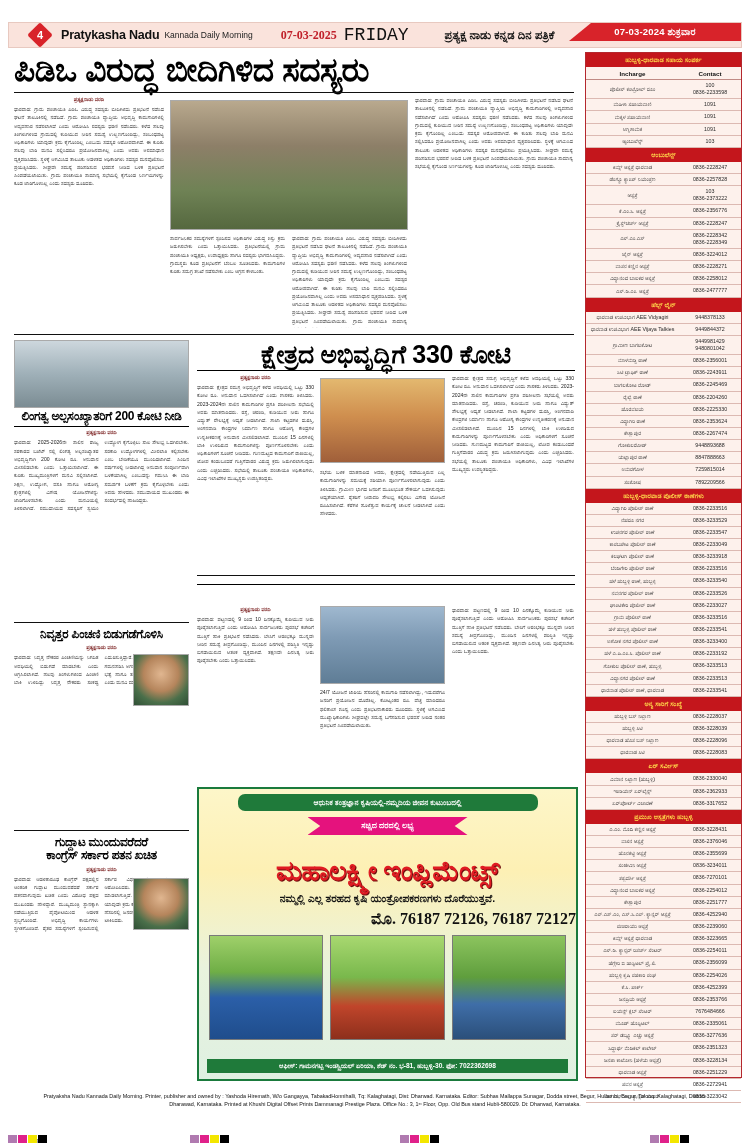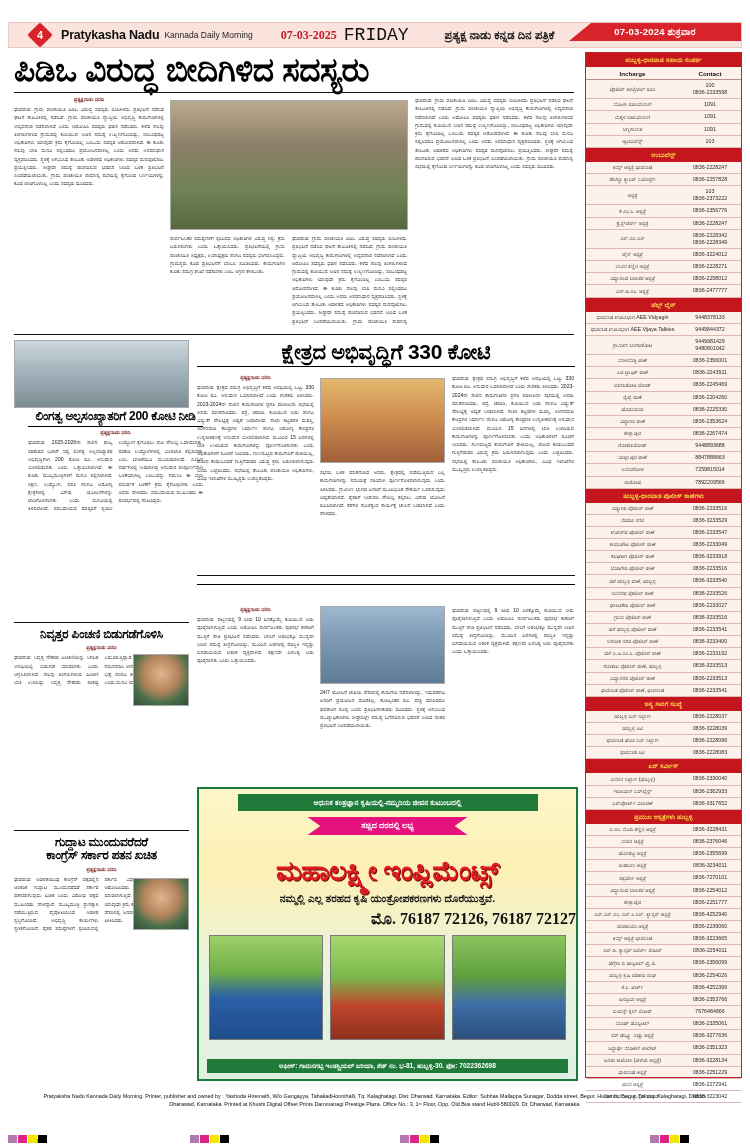--- a/index.html
+++ b/index.html
@@ -67,21 +67,21 @@
 
   
   .ad{
     position:absolute; left:197px; top:787px; width:381px; height:294px;
     border:2px solid #1a7a3c; background:linear-gradient(180deg,#fdf6c9 0%,#fdf0b4 28%,#e9f3dd 62%,#dff0e2 100%);
     overflow:hidden;
   }
   .ad-band{
     margin:5px auto 0; width:300px; background:#1f7a3a; color:#fff;
     font-size:7.3px; font-weight:bold; text-align:center; padding:4px 2px;
-    border-radius:0;
+    border-radius:7px;
   }
   .ad-ribbon{
     margin:6px auto 0; width:160px; background:#e5127d; color:#fff;
     font-size:8px; font-weight:bold; text-align:center; padding:4px 0;
     clip-path: polygon(0 0, 100% 0, 92% 50%, 100% 100%, 0 100%, 8% 50%);
   }
   .ad-title{
     margin-top:21px; text-align:center; font-size:27px; font-weight:bold;
     color:#e01b22; letter-spacing:-.5px;
     text-shadow: 1px 1px 0 #6d0d0d;
@@ -166,21 +166,21 @@
   <div class="col" style="left:292px; top:234px; width:115px;">
     <div class="body-text" style="height:94px; overflow:hidden;">ಧಾರವಾಡ: ಗ್ರಾಮ ಪಂಚಾಯತಿ ಪಿಡಿಒ ವಿರುದ್ಧ ಸದಸ್ಯರು ಬೀದಿಗಿಳಿದು ಪ್ರತಿಭಟನೆ ನಡೆಸಿದ ಘಟನೆ ತಾಲೂಕಿನಲ್ಲಿ ನಡೆದಿದೆ. ಗ್ರಾಮ ಪಂಚಾಯತಿ ವ್ಯಾಪ್ತಿಯ ಅಭಿವೃದ್ಧಿ ಕಾಮಗಾರಿಗಳಲ್ಲಿ ಅವ್ಯವಹಾರ ನಡೆಸಲಾಗಿದೆ ಎಂದು ಆರೋಪಿಸಿ ಸದಸ್ಯರು ಧರಣಿ ನಡೆಸಿದರು. ಕಳೆದ ಹಲವು ತಿಂಗಳುಗಳಿಂದ ಗ್ರಾಮದಲ್ಲಿ ಕುಡಿಯುವ ನೀರಿನ ಸಮಸ್ಯೆ ಉಲ್ಬಣಗೊಂಡಿದ್ದು, ಸಂಬಂಧಪಟ್ಟ ಅಧಿಕಾರಿಗಳು ಯಾವುದೇ ಕ್ರಮ ಕೈಗೊಂಡಿಲ್ಲ ಎಂಬುದು ಸದಸ್ಯರ ಆರೋಪವಾಗಿದೆ. ಈ ಕುರಿತು ಹಲವು ಬಾರಿ ಮನವಿ ಸಲ್ಲಿಸಿದರೂ ಪ್ರಯೋಜನವಾಗಿಲ್ಲ ಎಂದು ಅವರು ಅಸಮಾಧಾನ ವ್ಯಕ್ತಪಡಿಸಿದರು. ಸ್ಥಳಕ್ಕೆ ಆಗಮಿಸಿದ ತಾಲೂಕು ಆಡಳಿತದ ಅಧಿಕಾರಿಗಳು ಸದಸ್ಯರ ಮನವೊಲಿಸಲು ಪ್ರಯತ್ನಿಸಿದರು. ಶೀಘ್ರವೇ ಸಮಸ್ಯೆ ಪರಿಹರಿಸುವ ಭರವಸೆ ನೀಡಿದ ಬಳಿಕ ಪ್ರತಿಭಟನೆ ಹಿಂಪಡೆಯಲಾಯಿತು. ಗ್ರಾಮ ಪಂಚಾಯತಿ ಸಾಮಾನ್ಯ ಸಭೆಯಲ್ಲಿ ಕೈಗೊಂಡ ನಿರ್ಣಯಗಳನ್ನು ಕೂಡ ಜಾರಿಗೊಳಿಸಿಲ್ಲ ಎಂದು ಸದಸ್ಯರು ದೂರಿದರು.</div>
   </div>
   <div class="col" style="left:415px; top:96px; width:158px;">
     <div class="body-text" style="height:232px; overflow:hidden;">ಧಾರವಾಡ: ಗ್ರಾಮ ಪಂಚಾಯತಿ ಪಿಡಿಒ ವಿರುದ್ಧ ಸದಸ್ಯರು ಬೀದಿಗಿಳಿದು ಪ್ರತಿಭಟನೆ ನಡೆಸಿದ ಘಟನೆ ತಾಲೂಕಿನಲ್ಲಿ ನಡೆದಿದೆ. ಗ್ರಾಮ ಪಂಚಾಯತಿ ವ್ಯಾಪ್ತಿಯ ಅಭಿವೃದ್ಧಿ ಕಾಮಗಾರಿಗಳಲ್ಲಿ ಅವ್ಯವಹಾರ ನಡೆಸಲಾಗಿದೆ ಎಂದು ಆರೋಪಿಸಿ ಸದಸ್ಯರು ಧರಣಿ ನಡೆಸಿದರು. ಕಳೆದ ಹಲವು ತಿಂಗಳುಗಳಿಂದ ಗ್ರಾಮದಲ್ಲಿ ಕುಡಿಯುವ ನೀರಿನ ಸಮಸ್ಯೆ ಉಲ್ಬಣಗೊಂಡಿದ್ದು, ಸಂಬಂಧಪಟ್ಟ ಅಧಿಕಾರಿಗಳು ಯಾವುದೇ ಕ್ರಮ ಕೈಗೊಂಡಿಲ್ಲ ಎಂಬುದು ಸದಸ್ಯರ ಆರೋಪವಾಗಿದೆ. ಈ ಕುರಿತು ಹಲವು ಬಾರಿ ಮನವಿ ಸಲ್ಲಿಸಿದರೂ ಪ್ರಯೋಜನವಾಗಿಲ್ಲ ಎಂದು ಅವರು ಅಸಮಾಧಾನ ವ್ಯಕ್ತಪಡಿಸಿದರು. ಸ್ಥಳಕ್ಕೆ ಆಗಮಿಸಿದ ತಾಲೂಕು ಆಡಳಿತದ ಅಧಿಕಾರಿಗಳು ಸದಸ್ಯರ ಮನವೊಲಿಸಲು ಪ್ರಯತ್ನಿಸಿದರು. ಶೀಘ್ರವೇ ಸಮಸ್ಯೆ ಪರಿಹರಿಸುವ ಭರವಸೆ ನೀಡಿದ ಬಳಿಕ ಪ್ರತಿಭಟನೆ ಹಿಂಪಡೆಯಲಾಯಿತು. ಗ್ರಾಮ ಪಂಚಾಯತಿ ಸಾಮಾನ್ಯ ಸಭೆಯಲ್ಲಿ ಕೈಗೊಂಡ ನಿರ್ಣಯಗಳನ್ನು ಕೂಡ ಜಾರಿಗೊಳಿಸಿಲ್ಲ ಎಂದು ಸದಸ್ಯರು ದೂರಿದರು.</div>
   </div>
 
   <div class="rule" style="left:14px; top:334px; width:560px; height:1px;"></div>
 
   <div class="photo ph-d" style="position:absolute; left:14px; top:340px; width:175px; height:68px;"></div>
-  <div style="position:absolute; left:28px; top:410px; width:175px;">
+  <div style="position:absolute; left:14px; top:410px; width:175px;">
     <div class="subhead small">ಲಿಂಗತ್ವ ಅಲ್ಪಸಂಖ್ಯಾತರಿಗೆ 200 ಕೋಟಿ ನೀಡಿ</div>
     <div class="hr" style="margin-top:3px;"></div>
     <div class="byline" style="margin-top:2px;">ಪ್ರತ್ಯಕ್ಷನಾಡು ವರದಿ</div>
     <div class="body-text" style="column-count:2; height:170px; overflow:hidden;">ಧಾರವಾಡ: 2025-2026ನೇ ಸಾಲಿನ ರಾಜ್ಯ ಸರಕಾರದ ಬಜೆಟ್ ನಲ್ಲಿ ಲಿಂಗತ್ವ ಅಲ್ಪಸಂಖ್ಯಾತರ ಅಭಿವೃದ್ಧಿಗಾಗಿ 200 ಕೋಟಿ ರೂ. ಅನುದಾನ ಮೀಸಲಿಡಬೇಕು ಎಂದು ಒತ್ತಾಯಿಸಲಾಗಿದೆ. ಈ ಕುರಿತು ಮುಖ್ಯಮಂತ್ರಿಗಳಿಗೆ ಮನವಿ ಸಲ್ಲಿಸಲಾಗಿದೆ. ಶಿಕ್ಷಣ, ಉದ್ಯೋಗ, ವಸತಿ ಹಾಗೂ ಆರೋಗ್ಯ ಕ್ಷೇತ್ರಗಳಲ್ಲಿ ವಿಶೇಷ ಯೋಜನೆಗಳನ್ನು ಜಾರಿಗೊಳಿಸಬೇಕು ಎಂದು ಮನವಿಯಲ್ಲಿ ತಿಳಿಸಲಾಗಿದೆ. ಸಮುದಾಯದ ಸದಸ್ಯರಿಗೆ ಸ್ವಯಂ ಉದ್ಯೋಗ ಕೈಗೊಳ್ಳಲು ಸಾಲ ಸೌಲಭ್ಯ ಒದಗಿಸಬೇಕು. ಸರಕಾರಿ ಉದ್ಯೋಗಗಳಲ್ಲಿ ಮೀಸಲಾತಿ ಕಲ್ಪಿಸಬೇಕು ಎಂಬ ಬೇಡಿಕೆಯೂ ಮುಂದಿಡಲಾಗಿದೆ. ಹಿಂದಿನ ವರ್ಷಗಳಲ್ಲಿ ನೀಡಲಾಗಿದ್ದ ಅನುದಾನ ಸಂಪೂರ್ಣವಾಗಿ ಬಳಕೆಯಾಗಿಲ್ಲ ಎಂಬುದನ್ನು ಗಮನಿಸಿ ಈ ಬಾರಿ ಸಮರ್ಪಕ ಬಳಕೆಗೆ ಕ್ರಮ ಕೈಗೊಳ್ಳಬೇಕು ಎಂದು ಅವರು ಹೇಳಿದರು. ಸಮುದಾಯದ ಮುಖಂಡರು ಈ ಸಂದರ್ಭದಲ್ಲಿ ಹಾಜರಿದ್ದರು.</div>
   </div>
 
   <div class="rule" style="left:14px; top:622px; width:175px; height:1px;"></div>
   <div style="position:absolute; left:14px; top:628px; width:175px;">
     <div class="subhead small">ನಿವೃತ್ತರ ಪಿಂಚಣಿ ಬಿಡುಗಡೆಗೊಳಿಸಿ</div>
     <div class="byline" style="margin-top:3px;">ಪ್ರತ್ಯಕ್ಷನಾಡು ವರದಿ</div>
@@ -191,21 +191,21 @@
   <div class="rule" style="left:14px; top:830px; width:175px; height:1px;"></div>
   <div style="position:absolute; left:14px; top:836px; width:175px;">
     <div class="subhead small">ಗುದ್ದಾಟ ಮುಂದುವರೆದರೆ</div>
     <div class="subhead small">ಕಾಂಗ್ರೆಸ್ ಸರ್ಕಾರ ಪತನ ಖಚಿತ</div>
     <div class="byline" style="margin-top:3px;">ಪ್ರತ್ಯಕ್ಷನಾಡು ವರದಿ</div>
     <div class="photo ph-face" style="position:absolute; right:0; top:42px; width:56px; height:52px;"></div>
     <div class="body-text" style="column-count:2; height:212px; overflow:hidden; margin-top:1px;">ಧಾರವಾಡ: ಆಡಳಿತಾರೂಢ ಕಾಂಗ್ರೆಸ್ ಪಕ್ಷದಲ್ಲಿನ ಆಂತರಿಕ ಗುದ್ದಾಟ ಮುಂದುವರೆದರೆ ಸರ್ಕಾರ ಪತನವಾಗುವುದು ಖಚಿತ ಎಂದು ವಿರೋಧ ಪಕ್ಷದ ಮುಖಂಡರು ಹೇಳಿದ್ದಾರೆ. ಮುಖ್ಯಮಂತ್ರಿ ಸ್ಥಾನಕ್ಕಾಗಿ ನಡೆಯುತ್ತಿರುವ ಪೈಪೋಟಿಯಿಂದ ಆಡಳಿತ ಸ್ತಬ್ಧಗೊಂಡಿದೆ. ಅಭಿವೃದ್ಧಿ ಕಾರ್ಯಗಳು ಸ್ಥಗಿತಗೊಂಡಿವೆ. ರೈತರ ಸಮಸ್ಯೆಗಳಿಗೆ ಸ್ಪಂದಿಸುವಲ್ಲಿ ಸರ್ಕಾರ ವಿಫಲವಾಗಿದೆ ಎಂದು ಅವರು ಆರೋಪಿಸಿದರು. ಜನರ ತೆರಿಗೆ ಹಣವನ್ನು ದುರ್ಬಳಕೆ ಮಾಡಲಾಗುತ್ತಿದೆ. ಬೆಲೆ ಏರಿಕೆ ನಿಯಂತ್ರಣಕ್ಕೆ ಯಾವುದೇ ಕ್ರಮ ಕೈಗೊಂಡಿಲ್ಲ. ಗ್ಯಾರಂಟಿ ಯೋಜನೆಗಳ ಹೆಸರಿನಲ್ಲಿ ಜನರನ್ನು ದಾರಿ ತಪ್ಪಿಸಲಾಗುತ್ತಿದೆ ಎಂದು ಟೀಕಿಸಿದರು.</div>
   </div>
 
   <div style="position:absolute; left:197px; top:340px; width:378px;">
-    <div class="subhead" style="font-size:21px;">ಕ್ಷೇತ್ರದ ಅಭಿವೃದ್ಧಿಗೆ 330 ಕೋಟಿ</div>
+    <div class="subhead" style="font-size:25px;">ಕ್ಷೇತ್ರದ ಅಭಿವೃದ್ಧಿಗೆ 330 ಕೋಟಿ</div>
     <div class="hr" style="margin-top:2px;"></div>
   </div>
   <div class="photo ph-c" style="position:absolute; left:320px; top:378px; width:125px; height:85px;"></div>
   <div class="col" style="left:197px; top:374px; width:117px;">
     <div class="byline">ಪ್ರತ್ಯಕ್ಷನಾಡು ವರದಿ</div>
     <div class="body-text" style="height:192px; overflow:hidden;">ಧಾರವಾಡ: ಕ್ಷೇತ್ರದ ಸಮಗ್ರ ಅಭಿವೃದ್ಧಿಗೆ ಕಳೆದ ಅವಧಿಯಲ್ಲಿ ಒಟ್ಟು 330 ಕೋಟಿ ರೂ. ಅನುದಾನ ಒದಗಿಸಲಾಗಿದೆ ಎಂದು ಶಾಸಕರು ತಿಳಿಸಿದರು. 2023-2024ನೇ ಸಾಲಿನ ಕಾಮಗಾರಿಗಳ ಪ್ರಗತಿ ಪರಿಶೀಲನಾ ಸಭೆಯಲ್ಲಿ ಅವರು ಮಾತನಾಡಿದರು. ರಸ್ತೆ, ಚರಂಡಿ, ಕುಡಿಯುವ ನೀರು ಹಾಗೂ ವಿದ್ಯುತ್ ಸೌಲಭ್ಯಕ್ಕೆ ಆದ್ಯತೆ ನೀಡಲಾಗಿದೆ. ಶಾಲಾ ಕಟ್ಟಡಗಳ ದುರಸ್ತಿ, ಅಂಗನವಾಡಿ ಕೇಂದ್ರಗಳ ನಿರ್ಮಾಣ ಹಾಗೂ ಆರೋಗ್ಯ ಕೇಂದ್ರಗಳ ಉನ್ನತೀಕರಣಕ್ಕೆ ಅನುದಾನ ಮೀಸಲಿಡಲಾಗಿದೆ. ಮುಂದಿನ 15 ದಿನಗಳಲ್ಲಿ ಬಾಕಿ ಉಳಿದಿರುವ ಕಾಮಗಾರಿಗಳನ್ನು ಪೂರ್ಣಗೊಳಿಸಬೇಕು ಎಂದು ಅಧಿಕಾರಿಗಳಿಗೆ ಸೂಚನೆ ನೀಡಿದರು. ಗುಣಮಟ್ಟದ ಕಾಮಗಾರಿಗೆ ರಾಜಿಯಿಲ್ಲ, ಲೋಪ ಕಂಡುಬಂದರೆ ಗುತ್ತಿಗೆದಾರರ ವಿರುದ್ಧ ಕ್ರಮ ಜರುಗಿಸಲಾಗುವುದು ಎಂದು ಎಚ್ಚರಿಸಿದರು. ಸಭೆಯಲ್ಲಿ ತಾಲೂಕು ಪಂಚಾಯತಿ ಅಧಿಕಾರಿಗಳು, ವಿವಿಧ ಇಲಾಖೆಗಳ ಮುಖ್ಯಸ್ಥರು ಉಪಸ್ಥಿತರಿದ್ದರು.</div>
   </div>
   <div class="col" style="left:320px; top:468px; width:125px;">
     <div class="body-text" style="height:98px; overflow:hidden;">ಸಭೆಯ ಬಳಿಕ ಮಾತನಾಡಿದ ಅವರು, ಕ್ಷೇತ್ರದಲ್ಲಿ ನಡೆಯುತ್ತಿರುವ ಎಲ್ಲ ಕಾಮಗಾರಿಗಳನ್ನು ಸಮಯಕ್ಕೆ ಸರಿಯಾಗಿ ಪೂರ್ಣಗೊಳಿಸಲಾಗುವುದು ಎಂದು ತಿಳಿಸಿದರು. ಗ್ರಾಮೀಣ ಭಾಗದ ಜನರಿಗೆ ಮೂಲಭೂತ ಸೌಕರ್ಯ ಒದಗಿಸುವುದು ಆದ್ಯತೆಯಾಗಿದೆ. ರೈತರಿಗೆ ನೀರಾವರಿ ಸೌಲಭ್ಯ ಕಲ್ಪಿಸಲು ವಿಶೇಷ ಯೋಜನೆ ರೂಪಿಸಲಾಗಿದೆ. ಕೆರೆಗಳ ಹೂಳೆತ್ತುವ ಕಾರ್ಯಕ್ಕೆ ಚಾಲನೆ ನೀಡಲಾಗಿದೆ ಎಂದು ಹೇಳಿದರು.</div>
   </div>

